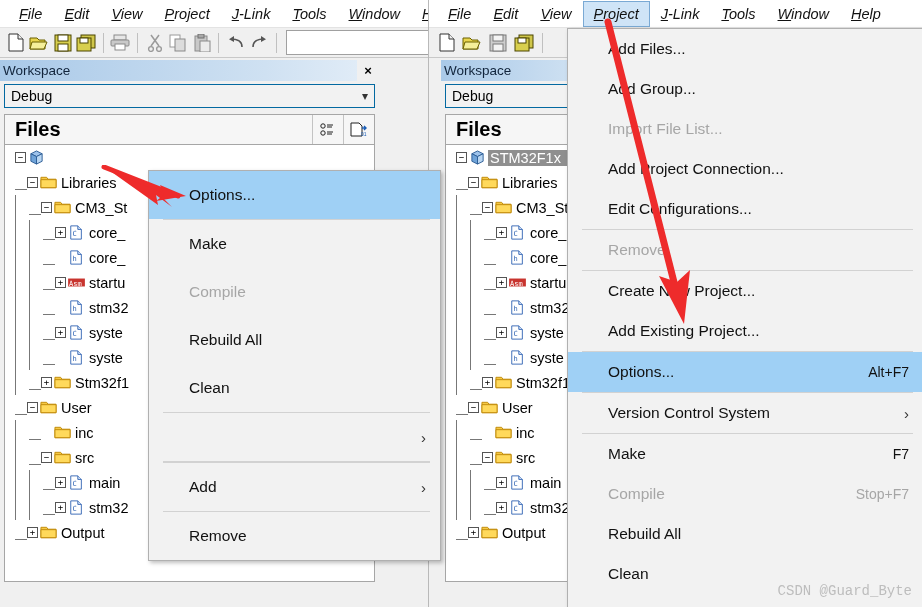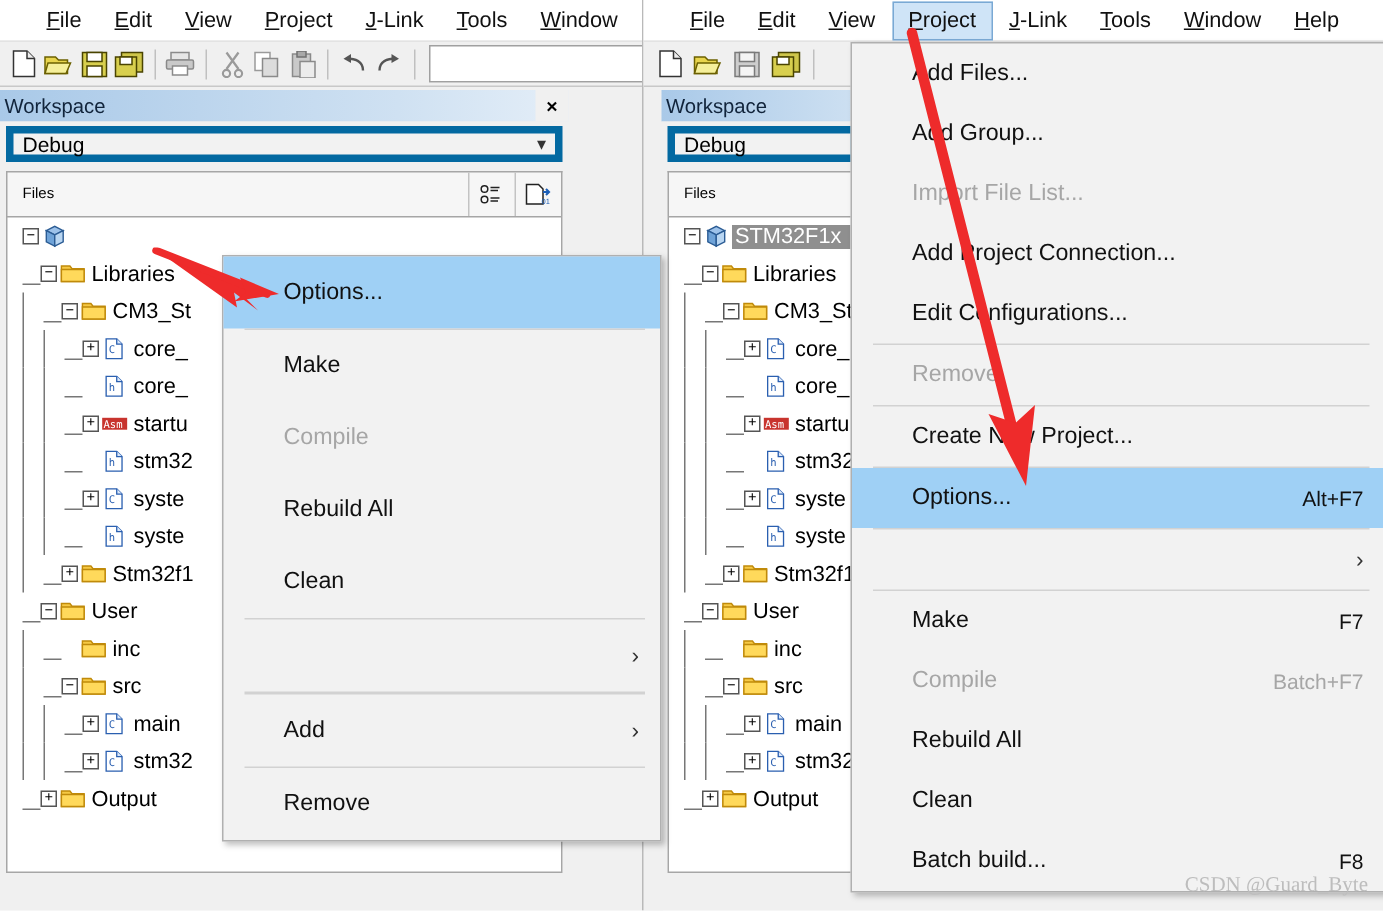--- a/index.html
+++ b/index.html
@@ -10,21 +10,21 @@
     font-size:13px;color:#000;
     -webkit-font-smoothing:antialiased;
   }
   .win{position:absolute;top:0;}
   
   #win1{left:0;top:0;width:442px;height:607px;background:#f0f0f0;}
   #win2{left:428px;top:0;width:494px;height:607px;background:#f0f0f0;
         border-left:1px solid #b9b9b9;}
 
   .menubar{height:27px;background:#ffffff;display:flex;align-items:center;
-           padding-left:20px;box-sizing:border-box;}
+           padding-left:8px;box-sizing:border-box;font-style:italic;}
   .menubar .mi{padding:4px 10px;font-size:14.5px;color:#111;white-space:nowrap;
                line-height:16px;border:1px solid transparent;}
   .menubar .mi u{text-decoration:underline;}
   .menubar .mi.active{background:#cfe4f7;border:1px solid #7aa9d4;}
 
   .toolbar{height:31px;background:#f0f0f0;border-top:1px solid #e3e3e3;
            border-bottom:1px solid #c8c8c8;display:flex;align-items:center;
            padding-left:4px;box-sizing:border-box;}
   .tbtn{width:26px;height:25px;display:flex;align-items:center;justify-content:center;}
   .sep{width:1px;height:20px;background:#c0c0c0;margin:0 5px;}
@@ -32,28 +32,28 @@
 
   
   .ws-title{height:21px;display:flex;align-items:center;
     background:linear-gradient(to right,#a9c9e8,#cfe1f2 70%,#e4eef8);
     font-size:13.5px;font-weight:400;color:#11243b;padding-left:3px;
     box-sizing:border-box;}
   .ws-title .x{margin-left:auto;font-weight:bold;font-size:13px;
                width:22px;text-align:center;color:#000;background:#f0f0f0;
                height:21px;line-height:21px;}
   .ws-body{background:#f0f0f0;padding:3px 4px 0 4px;box-sizing:border-box;}
-  .cfg-select{height:24px;background:#f2f2f2;border:5px solid #0369a1;
+  .cfg-select{height:24px;background:#f2f2f2;border:1px solid #0369a1;
       display:flex;align-items:center;padding:0 6px;font-size:14px;color:#000;
       box-sizing:border-box;}
   .cfg-select .chev{margin-left:auto;font-size:12px;color:#333;}
 
   .files-hdr{display:flex;align-items:stretch;border:1px solid #a6a6a6;
       border-bottom:none;background:#f6f6f6;height:30px;box-sizing:border-box;}
-  .files-hdr .lbl{flex:1;display:flex;align-items:center;padding-left:10px;font-size:10px;}
+  .files-hdr .lbl{flex:1;display:flex;align-items:center;padding-left:10px;font-size:20px;font-weight:bold;}
   .files-hdr .hb{width:30px;border-left:1px solid #c3c3c3;display:flex;
       align-items:center;justify-content:center;}
 
   .tree{border:1px solid #a6a6a6;background:#fff;box-sizing:border-box;
         overflow:hidden;position:relative;}
   .trow{height:25px;display:flex;align-items:center;white-space:nowrap;
         font-size:14.5px;color:#000;}
   .trow .nm{padding-left:2px;}
   .trow.sel .nm{background:#0b5cc4;color:#fff;padding-right:6px;}
   .trow.sel2 .nm{background:#8f8f8f;color:#fff;padding-right:6px;}
@@ -78,21 +78,21 @@
 
   #menu-left{left:148px;top:170px;width:291px;}
   #menu-left .row{height:48px;}
   #menu-right{left:567px;top:28px;width:355px;}
   #menu-right .row{height:40px;}
 
   
   .redarrow{position:absolute;z-index:60;pointer-events:none;}
 
   .watermark{position:absolute;right:10px;bottom:8px;color:#bdbdbd;
-     font-size:14px;z-index:70;font-family:Liberation Serif, serif;}
+     font-size:14px;z-index:70;font-family:Liberation Mono, monospace;}
 </style>
 </head>
 <body>
 
 <div class="win" id="win1">
 
   <div class="menubar" id="mb1">
       <div class="mi"><u>F</u>ile</div>
       <div class="mi"><u>E</u>dit</div>
       <div class="mi"><u>V</u>iew</div>
@@ -733,37 +733,41 @@
       <span>Edit Configurations...</span>
     </div>
     <div class="div"></div>
     <div class="row dis">
       <span>Remove</span>
     </div>
     <div class="div"></div>
     <div class="row">
       <span>Create New Project...</span>
     </div>
+    <div class="row">
+      <span>Add Existing Project...</span>
+    </div>
     <div class="div"></div>
     <div class="row hl">
       <span>Options...</span>
       <span class="acc">Alt+F7</span>
     </div>
     <div class="div"></div>
     <div class="row">
+      <span>Version Control System</span>
       <span class="arrow">›</span>
     </div>
     <div class="div"></div>
     <div class="row">
       <span>Make</span>
       <span class="acc">F7</span>
     </div>
     <div class="row dis">
       <span>Compile</span>
-      <span class="acc">Batch+F7</span>
+      <span class="acc">Stop+F7</span>
     </div>
     <div class="row">
       <span>Rebuild All</span>
     </div>
     <div class="row">
       <span>Clean</span>
     </div>
     <div class="row">
       <span>Batch build...</span>
       <span class="acc">F8</span>

